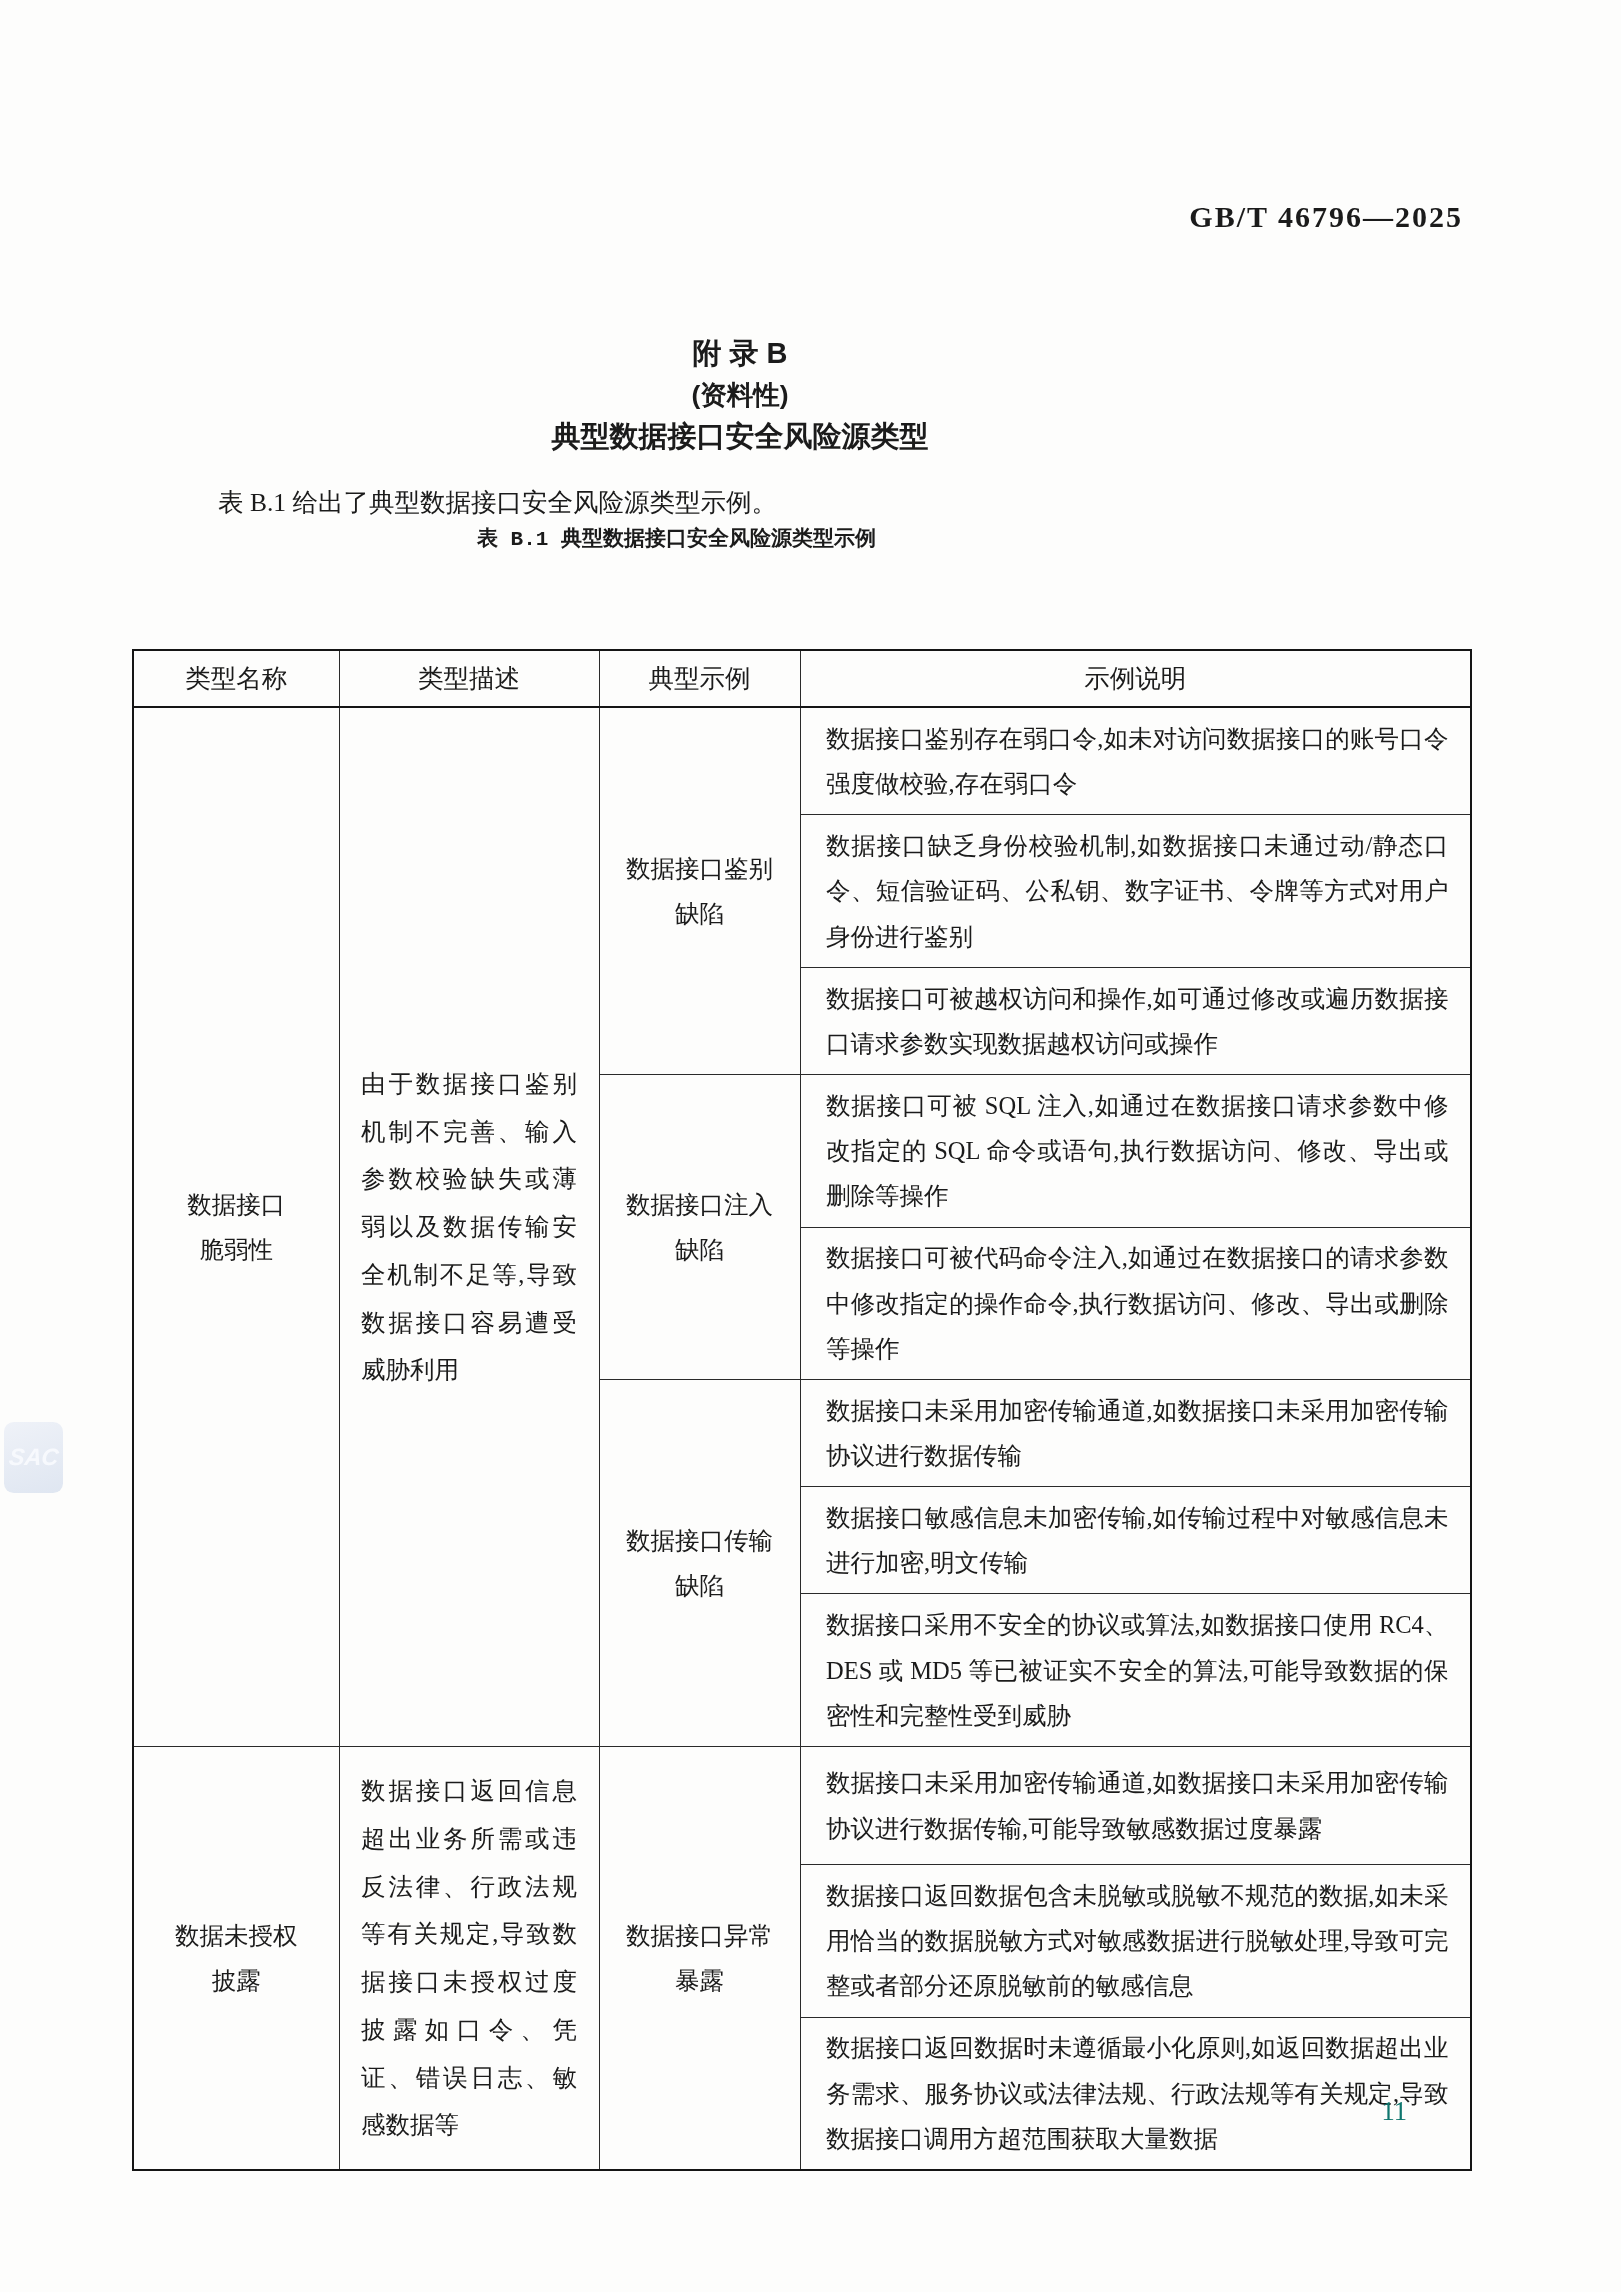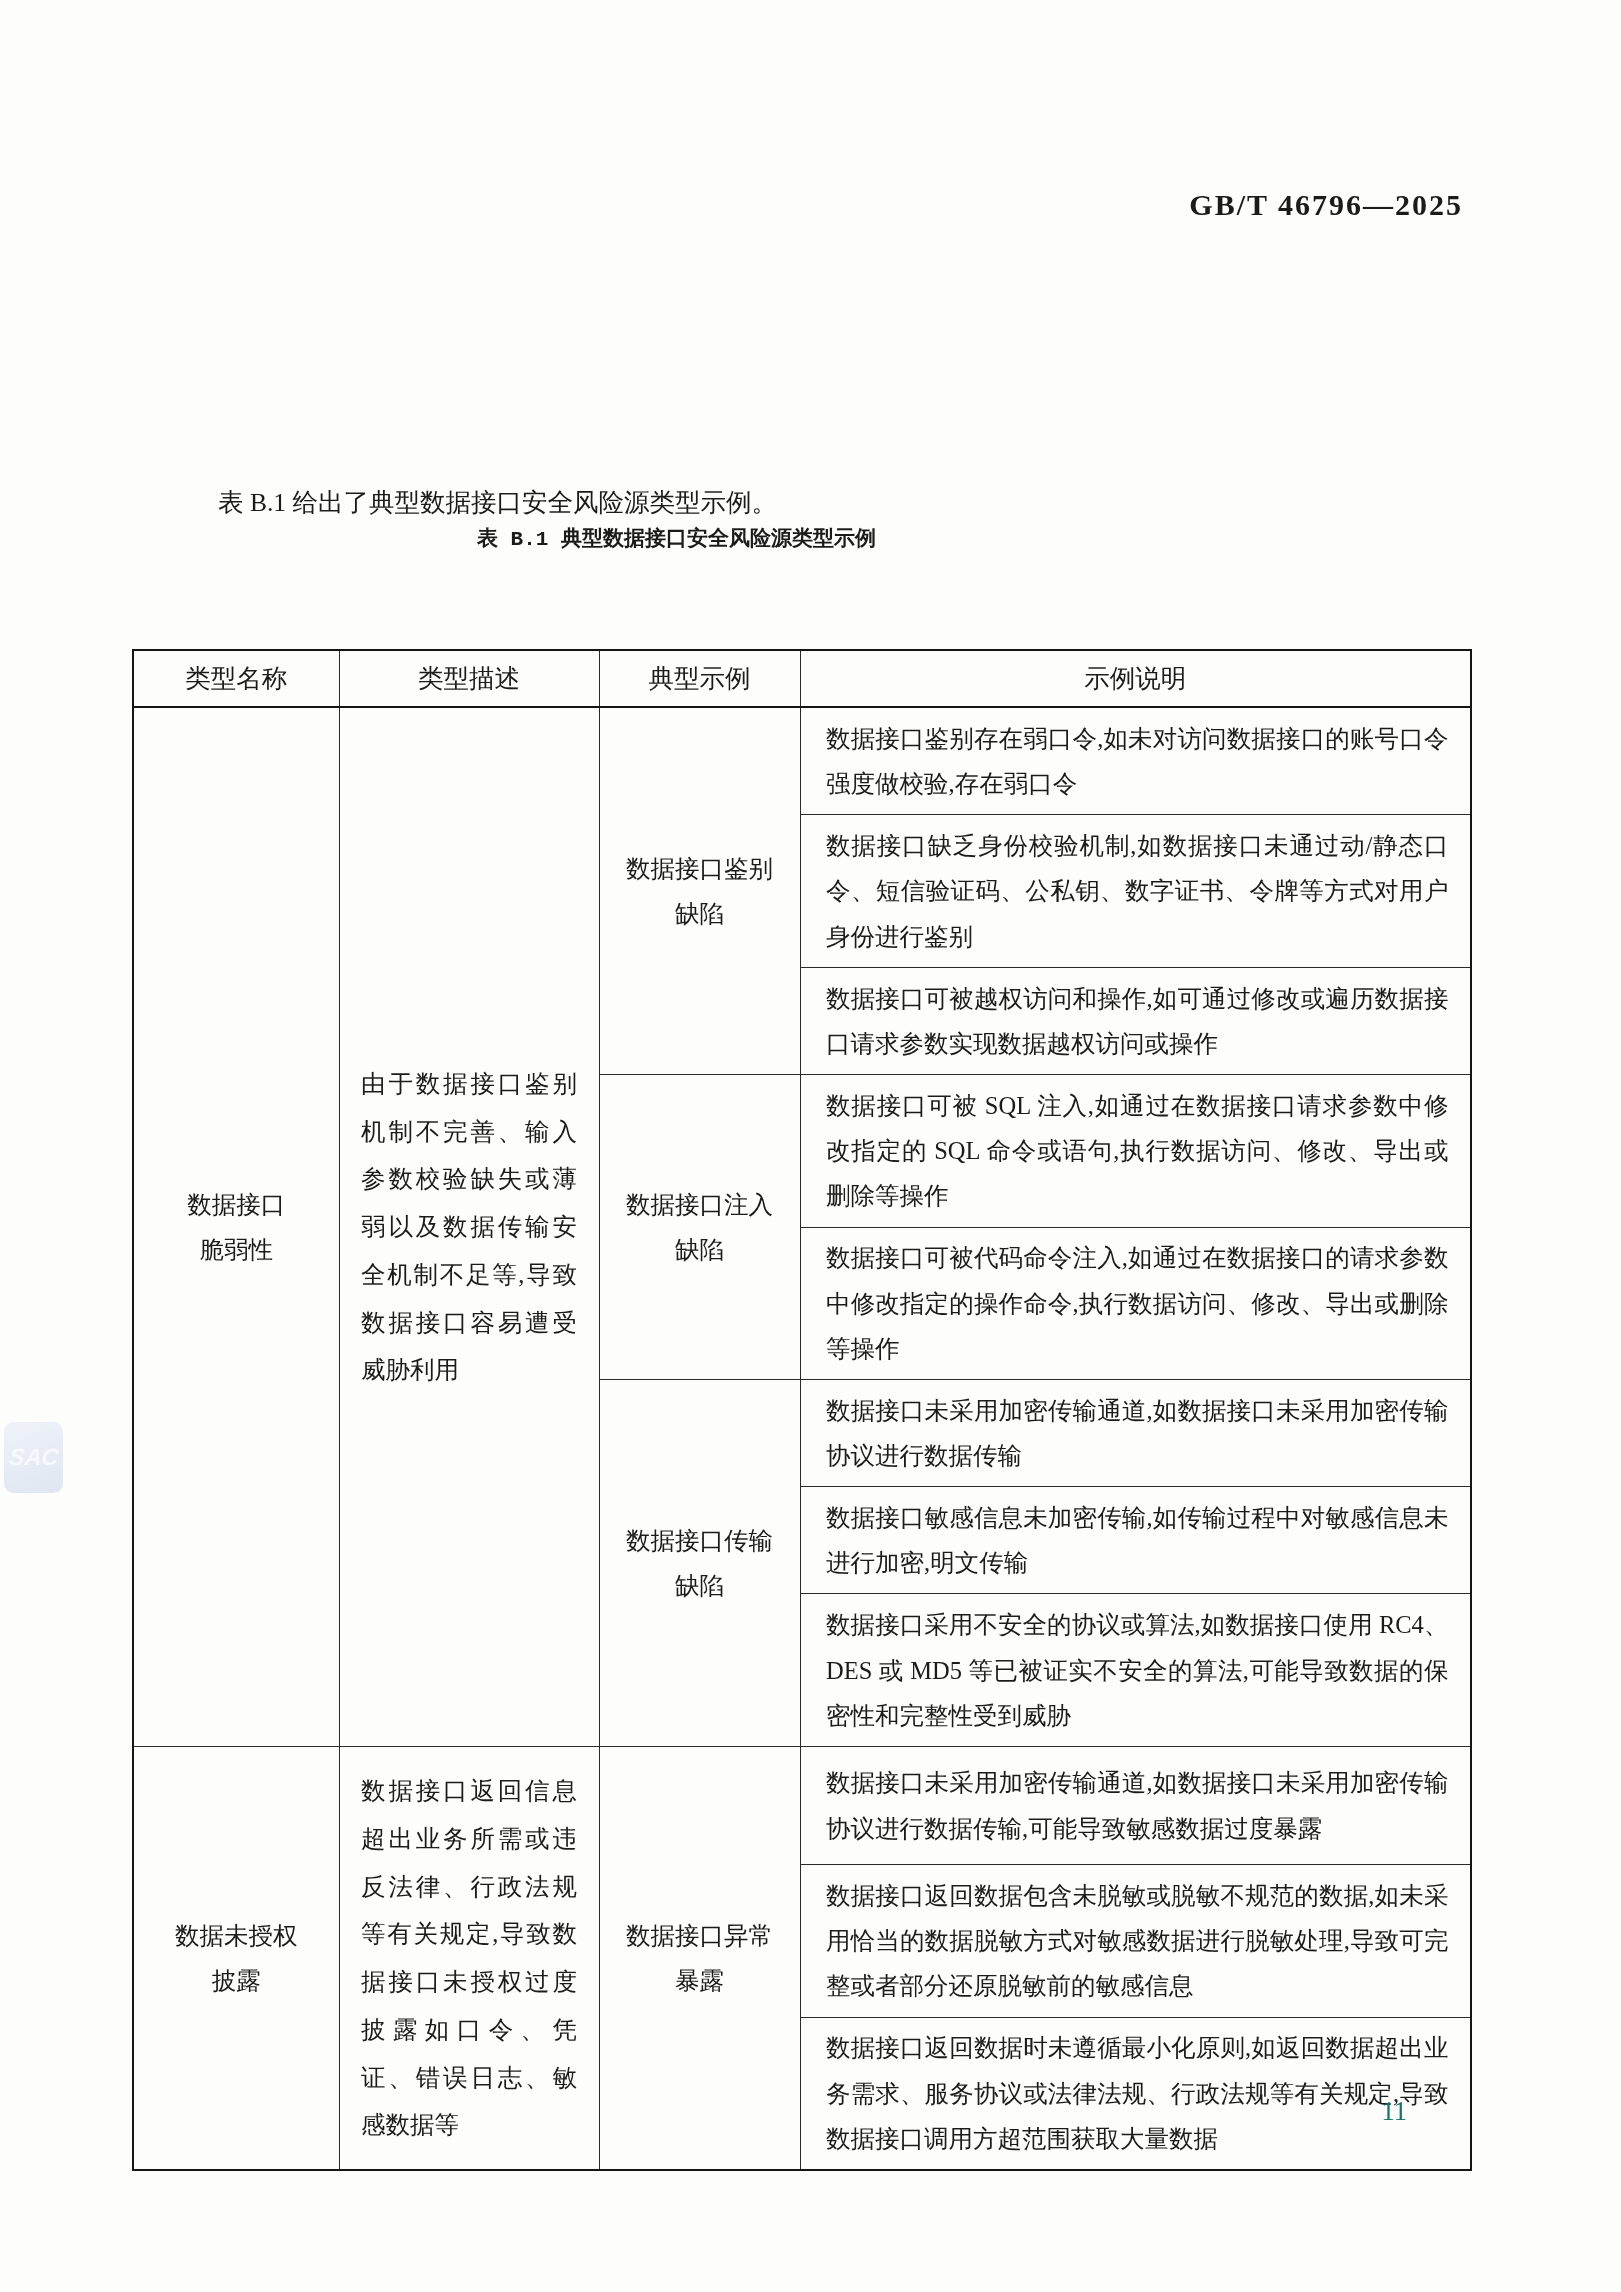--- a/index.html
+++ b/index.html
@@ -9,21 +9,21 @@
   }
   .page {
     position:relative;
     width:1621px; height:2293px;
     background:#fdfdfc;
     color:#1b1b1b;
     overflow:hidden;
     margin:0 auto;
   }
   .doc-number {
-    position:absolute; top:188px; right:158px;
+    position:absolute; top:200px; right:158px;
     font-size:30px; font-weight:bold; letter-spacing:2px;
     font-family:"Liberation Serif","DejaVu Serif",serif;
   }
   .title-block {
     position:absolute; top:339px; left:0; width:1480px;
     text-align:center;
     font-family:"Liberation Sans","DejaVu Sans",sans-serif;
     font-weight:bold;
   }
   .title-line1 { font-size:29px; line-height:1; margin:0 0 13.7px 0; }
@@ -93,20 +93,25 @@
     font-size:26.5px; color:#0f766e;
   }
 </style>
 </head>
 <body>
 
 <div class="page">
 
   <div class="doc-number">GB/T 46796—2025</div>
 
+  <div class="title-block">
+    <div class="title-line1">附  录  B</div>
+    <div class="title-line2">(资料性)</div>
+    <div class="title-line3">典型数据接口安全风险源类型</div>
+  </div>
 
   <div class="intro">表 B.1 给出了典型数据接口安全风险源类型示例。</div>
 
   <div class="table-caption">表 B.1   典型数据接口安全风险源类型示例</div>
 
   <table class="risk-table">
     <colgroup>
       <col style="width:206px">
       <col style="width:260px">
       <col style="width:201px">

